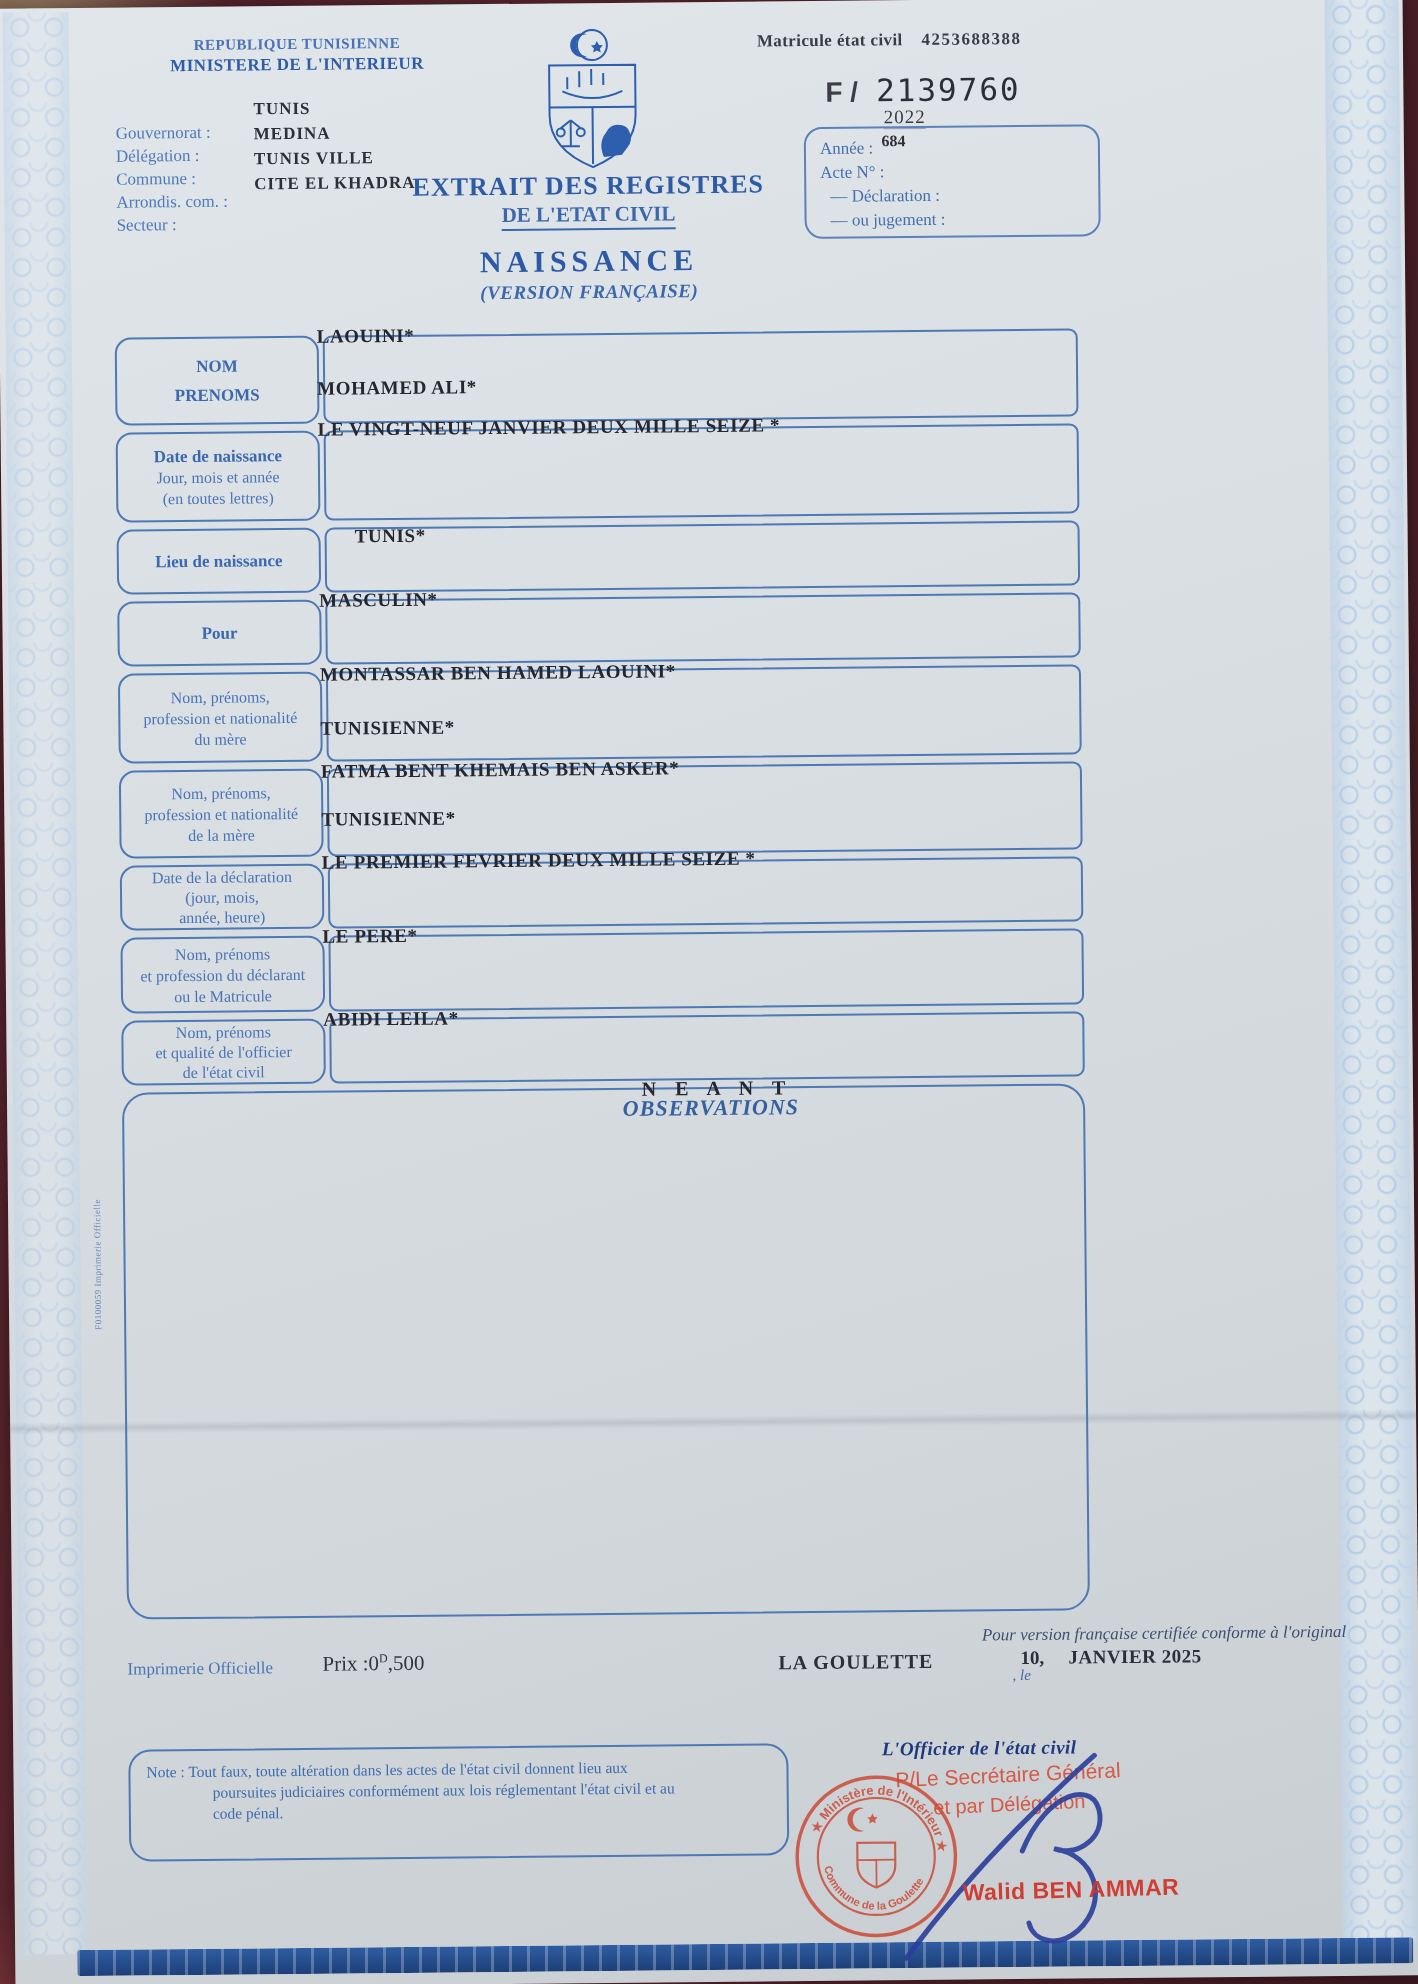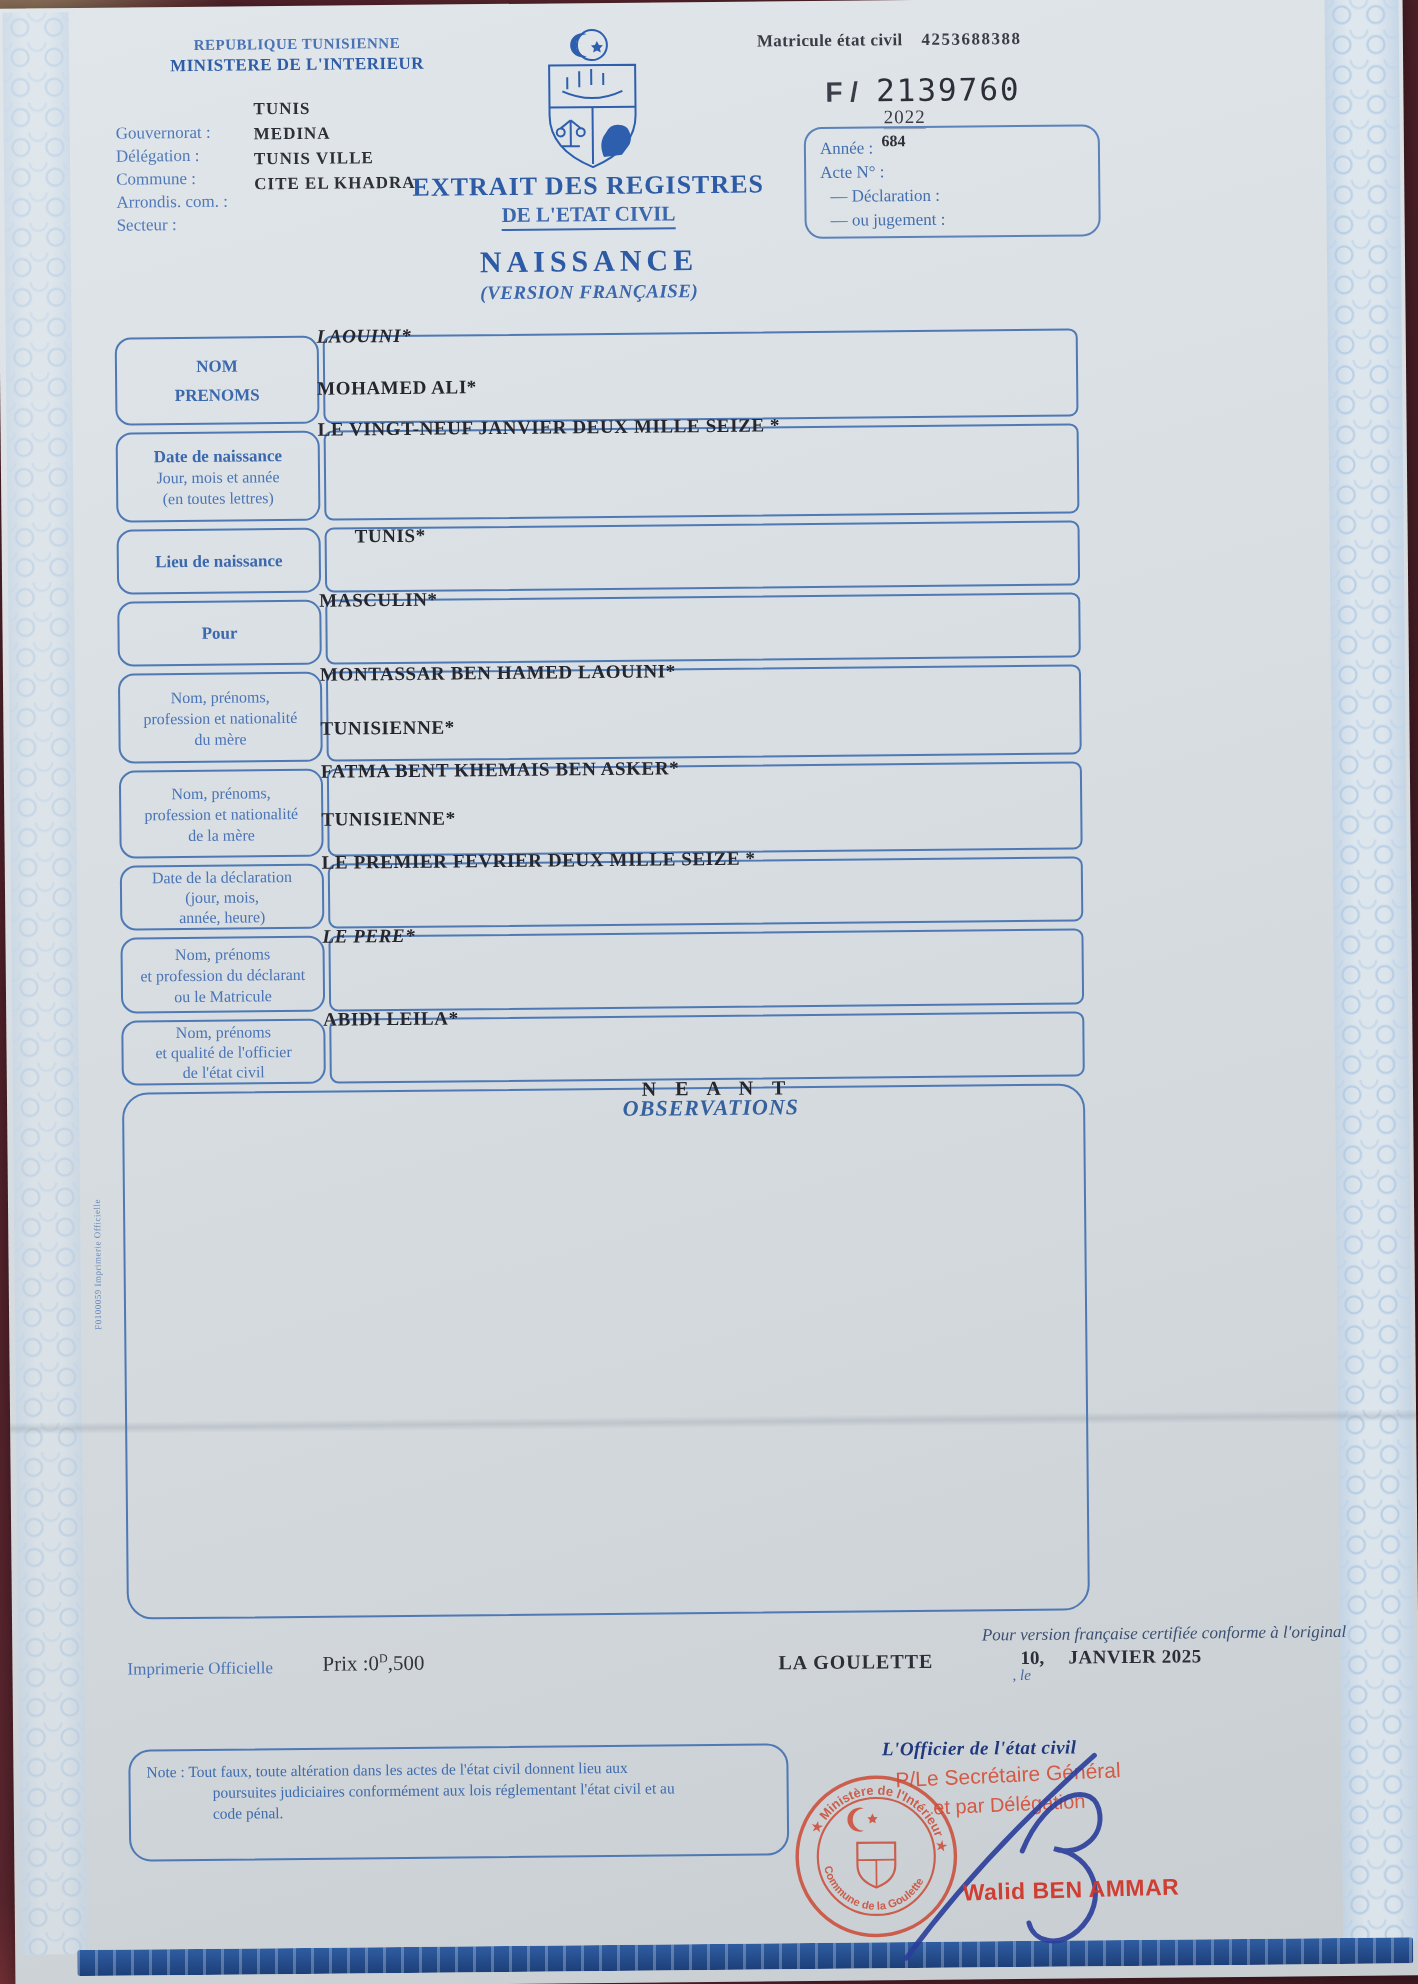--- a/index.html
+++ b/index.html
@@ -195,21 +195,21 @@
     <div class="t4">(VERSION FRANÇAISE)</div>
   </div>
 
   <div id="table">
       <div class="trow" style="height: 88px;">
         <div class="lbox" style="gap: 10px;">
           <div class="lline bold">NOM</div>
           <div class="lline bold">PRENOMS</div>
         </div>
         <div class="vbox">
-          <div class="vline" style="top: -12px; font-style: italic;">LAOUINI*</div>
+          <div class="vline" style="top: -12px;">LAOUINI*</div>
           <div class="vline" style="top: 40px;">MOHAMED ALI*</div>
         </div>
       </div>
       <div class="trow" style="height: 90px;">
         <div class="lbox" style="gap: 2px;">
           <div class="lline bold">Date de naissance</div>
           <div class="lline">Jour, mois et année</div>
           <div class="lline">(en toutes lettres)</div>
         </div>
         <div class="vbox">
@@ -264,21 +264,21 @@
           <div class="vline" style="top: -14px;">LE PREMIER FEVRIER  DEUX MILLE SEIZE *</div>
         </div>
       </div>
       <div class="trow" style="height: 76px;">
         <div class="lbox" style="gap: 2px;">
           <div class="lline">Nom, prénoms</div>
           <div class="lline">et profession du déclarant</div>
           <div class="lline">ou le Matricule</div>
         </div>
         <div class="vbox">
-          <div class="vline" style="top: -12px; font-style: italic;">LE PERE*</div>
+          <div class="vline" style="top: -12px;">LE PERE*</div>
         </div>
       </div>
       <div class="trow" style="height: 65px;">
         <div class="lbox" style="gap: 1px;">
           <div class="lline">Nom, prénoms</div>
           <div class="lline">et qualité de l'officier</div>
           <div class="lline">de l'état civil</div>
         </div>
         <div class="vbox">
           <div class="vline" style="top: -12px;">ABIDI LEILA*</div>

